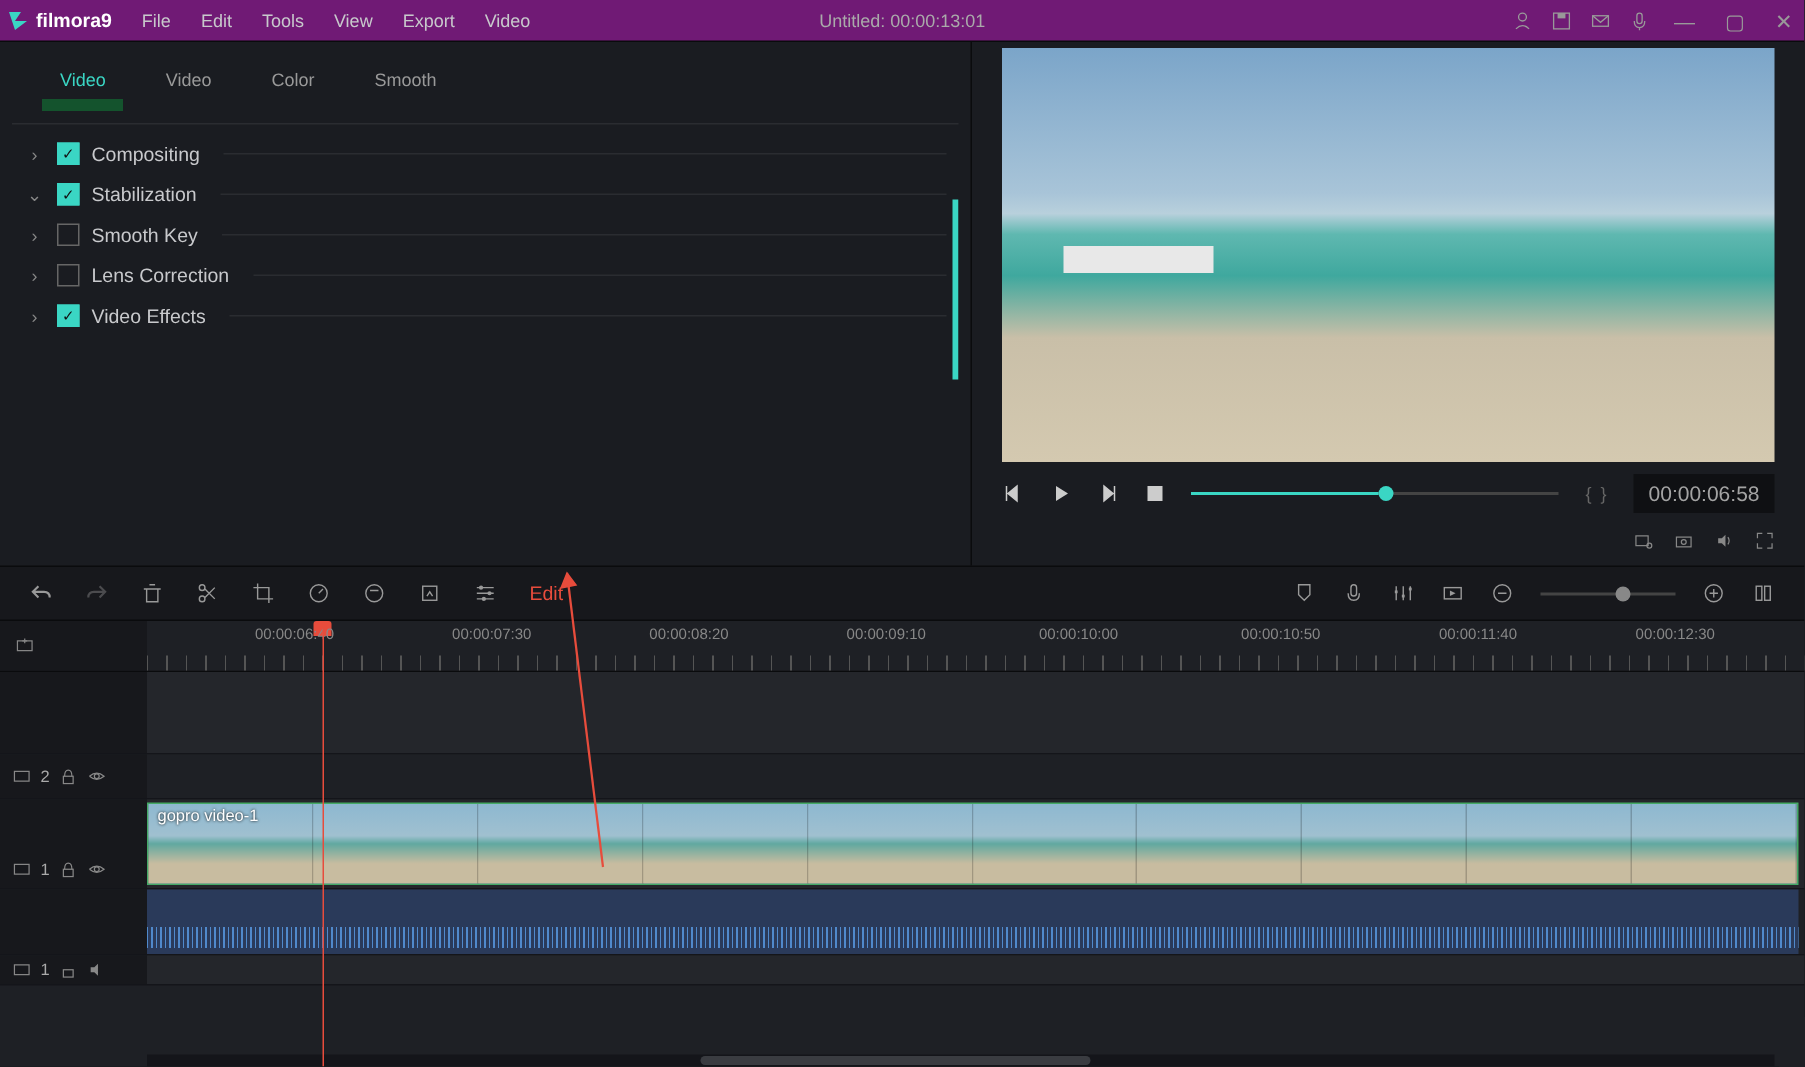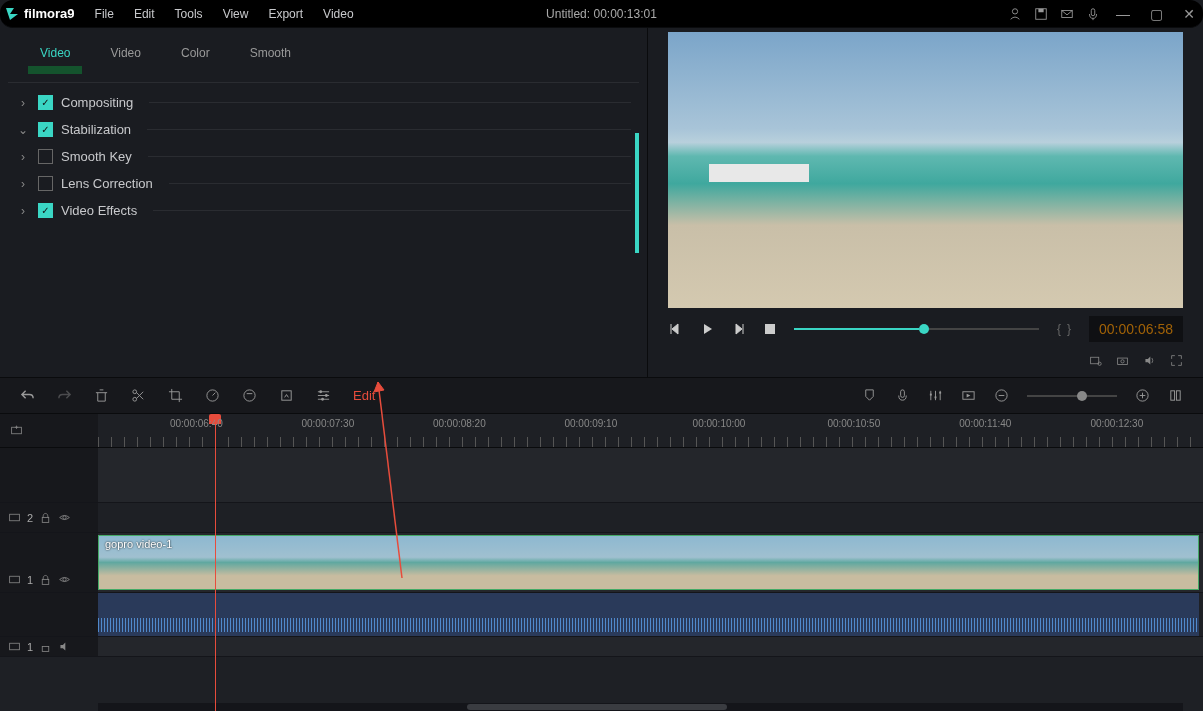--- a/index.html
+++ b/index.html
@@ -1,19 +1,19 @@
 <!DOCTYPE html>
 <html><head>
 <meta charset="utf-8">
 <style>
 * { margin: 0; padding: 0; box-sizing: border-box; font-family: Arial, sans-serif; }
 body { background: #1a1c21; color: #c8c9cc; font-size: 12px; overflow: hidden; width: 1203px; height: 711px; }
 
 
-.title-bar { display: flex; align-items: center; height: 28px; background: #000000; padding: 0 4px; border-bottom: 1px solid #0a0b0d; border-radius: 13px; }
+.title-bar { display: flex; align-items: center; height: 28px; background: #701a75; padding: 0 4px; border-bottom: 1px solid #0a0b0d; }
 .logo { display: flex; align-items: center; gap: 4px; margin-right: 12px; }
 .logo-icon { width: 16px; height: 16px; }
 .logo-text { color: #fff; font-weight: bold; font-size: 13px; }
 .menu { display: flex; gap: 4px; }
 .menu-item { padding: 4px 8px; cursor: pointer; }
 .title-center { position: absolute; left: 50%; transform: translateX(-50%); color: #aaa; }
 .title-right { margin-left: auto; display: flex; gap: 12px; align-items: center; }
 .title-icon { width: 14px; height: 14px; cursor: pointer; fill: #999; }
 .win-btn { cursor: pointer; padding: 2px 4px; color: #999; font-size: 14px; }
 
@@ -53,21 +53,21 @@
 
 
 .preview-video { width: 100%; height: 276px; background: linear-gradient(to bottom, #7ba5c9 0%, #a8c4d8 35%, #b8d0dc 40%, #5fb8b0 45%, #3fa89e 55%, #c9bfa8 70%, #d4c9b0 100%); position: relative; }
 .preview-boat { position: absolute; left: 8%; top: 48%; width: 100px; height: 18px; background: #e8e8e8; }
 .preview-controls { display: flex; align-items: center; gap: 18px; padding: 8px 0; }
 .pctrl { cursor: pointer; fill: #ccc; }
 .progress-track { flex: 1; height: 2px; background: #444; position: relative; }
 .progress-fill { position: absolute; left: 0; top: 0; height: 100%; width: 50%; background: #3ad6c4; }
 .progress-thumb { position: absolute; top: -4px; width: 10px; height: 10px; border-radius: 50%; background: #3ad6c4; }
 .braces { color: #666; display: flex; gap: 6px; }
-.timecode { background: #0f1013; padding: 5px 10px; color: #a16207; font-size: 14px; }
+.timecode { background: #0f1013; padding: 5px 10px; color: #a3a3a3; font-size: 14px; }
 .preview-bottom { display: flex; justify-content: flex-end; gap: 14px; padding: 4px 0; }
 
 
 .toolbar { display: flex; align-items: center; height: 36px; padding: 0 20px; gap: 22px; background: #17181c; border-bottom: 1px solid #0a0b0d; }
 .tool-icon { cursor: pointer; fill: #999; width: 15px; height: 15px; }
 .tool-icon.red-label { color: #e74c3c; font-size: 13px; fill: none; }
 .toolbar-right { margin-left: auto; display: flex; align-items: center; gap: 18px; }
 .zoom-track { width: 90px; height: 2px; background: #444; position: relative; }
 .zoom-thumb { position: absolute; top: -4px; left: 55%; width: 10px; height: 10px; border-radius: 50%; background: #888; }
 
@@ -82,21 +82,21 @@
 .playhead-line { position: absolute; top: 0; bottom: 0; width: 1px; background: #e74c3c; z-index: 10; }
 .track { display: flex; border-bottom: 1px solid #14151a; }
 .track-head { width: 98px; background: #17181c; display: flex; align-items: center; gap: 6px; padding-left: 8px; font-size: 11px; color: #aaa; }
 .track-body { flex: 1; position: relative; background: #24262b; }
 .track-body.alt { background: #1e2025; }
 .track.t-empty { height: 55px; }
 .track.t-v2 { height: 30px; }
 .track.t-v1 { height: 60px; }
 .track.t-v1 .track-head { align-items: flex-end; padding-bottom: 6px; }
 .track.t-audio { height: 44px; }
-.clip { position: absolute; top: 2px; bottom: 2px; left: 0; right: 4px; border: 1px solid #4a6; background: linear-gradient(to bottom, #8db8d0 0%, #a0c0d0 40%, #60a8a0 50%, #c8bca0 75%); display: flex; align-items: center; }
+.clip { position: absolute; top: 2px; bottom: 2px; left: 0; right: 4px; border: 1px solid #4a6; background: linear-gradient(to bottom, #8db8d0 0%, #a0c0d0 40%, #60a8a0 50%, #c8bca0 75%); display: flex; }
 .clip-label { position: absolute; top: 2px; left: 6px; color: #fff; font-size: 11px; text-shadow: 0 0 2px #000; }
 .clip-thumb { flex: 1; border-right: 1px solid rgba(0,0,0,0.2); background: linear-gradient(to bottom, #8db8d0 0%, #a0c0d0 40%, #60a8a0 50%, #c8bca0 75%); }
 .audio-clip { position: absolute; top: 0; bottom: 0; left: 0; right: 4px; background: #2a3a5a; }
 .waveform { position: absolute; left: 0; right: 0; bottom: 4px; height: 14px; background: repeating-linear-gradient(to right, #5a9de8 0, #5a9de8 1px, transparent 1px, transparent 3px); opacity: 0.8; }
 .arrow-annotation { position: absolute; stroke: #e74c3c; fill: #e74c3c; z-index: 20; pointer-events: none; }
 .hscroll { position: absolute; bottom: 0; left: 98px; right: 20px; height: 8px; background: #14151a; }
 .hscroll-thumb { position: absolute; top: 1px; height: 6px; background: #3a3c41; border-radius: 3px; }
 .small-icon { width: 13px; height: 13px; fill: #888; }
 </style>
 </head>

